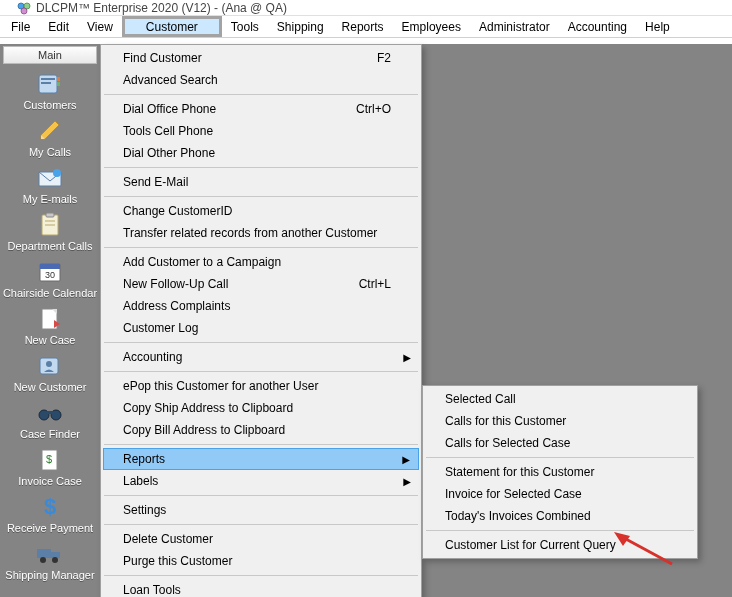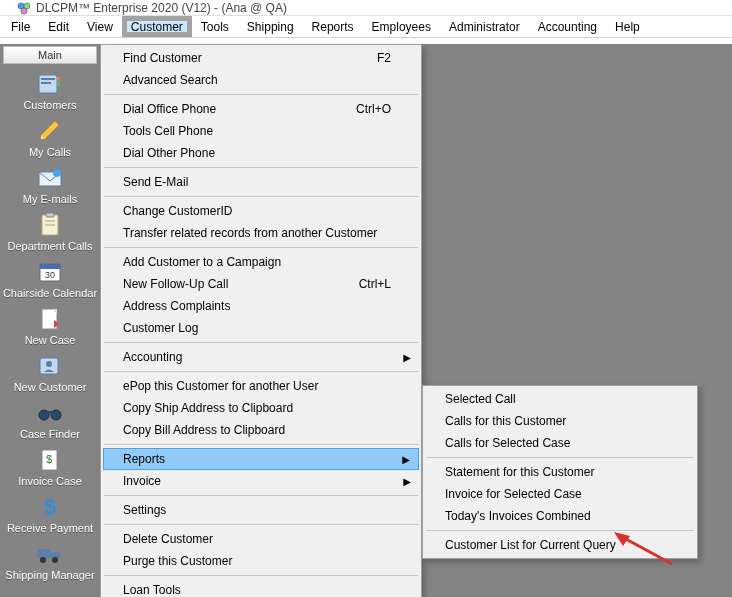--- a/index.html
+++ b/index.html
@@ -43,22 +43,22 @@
   }
   .menubar .menu-item {
     padding: 0 9px;
     display: flex;
     align-items: center;
     font-size: 12px;
     cursor: default;
   }
   .menubar .menu-item.active {
     background: #cce8ff;
-    border: 5px solid #a3a3a3;
-    padding: 0 4px;
+    border: 3px solid #a3a3a3;
+    padding: 0 21px;
     color: #000;
   }
   
   .workarea {
     position: absolute;
     top: 44px;
     left: 0;
     right: 0;
     bottom: 0;
     background: #848484;
@@ -377,21 +377,21 @@
     </div>
   <div class="dd-item">
       <span>Copy Bill Address to Clipboard</span>
     </div>
   <div class="dd-sep"></div>
   <div class="dd-item highlight">
     <span>Reports</span>
     <span class="sub-arrow">▶</span>
   </div>
   <div class="dd-item">
-    <span>Invoice</span>
+    <span>Labels</span>
     <span class="sub-arrow">▶</span>
   </div>
   <div class="dd-sep"></div>
   <div class="dd-item">
       <span>Settings</span>
     </div>
   <div class="dd-sep"></div>
   <div class="dd-item">
       <span>Delete Customer</span>
     </div>

